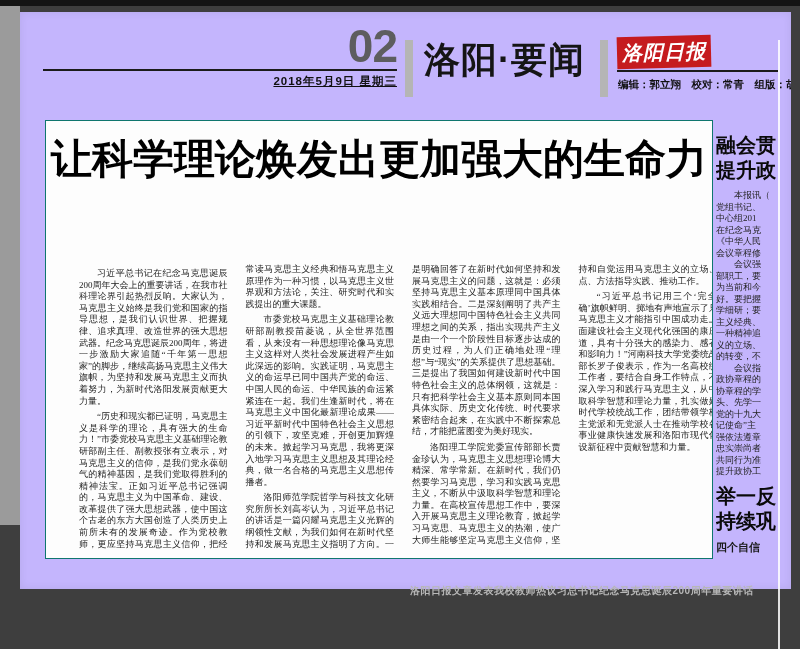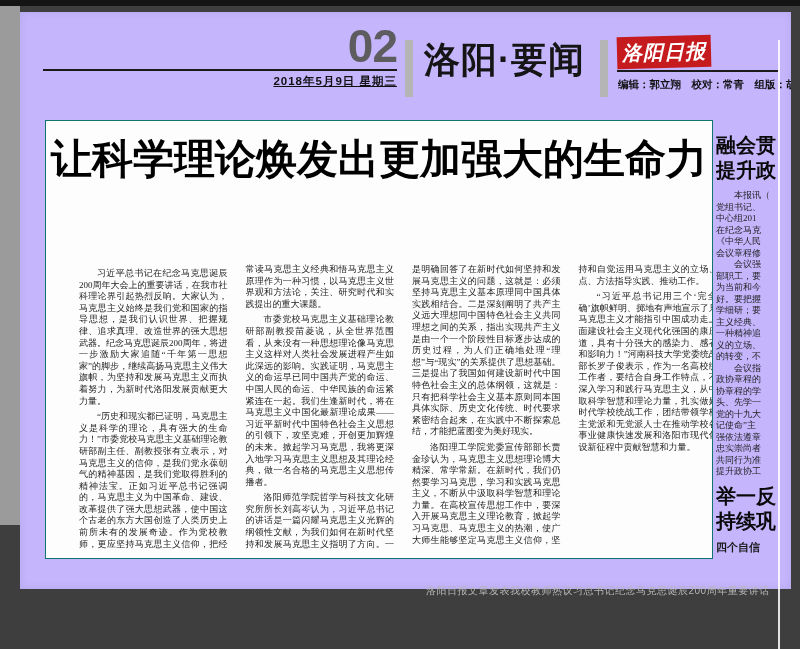--- a/index.html
+++ b/index.html
@@ -65,22 +65,22 @@
   .side-col{position:absolute;left:696px;top:121px;width:62px;overflow:hidden;}
   .side-h1{font-size:20px;line-height:25px;font-weight:900;color:#0a0a0a;white-space:pre-line;}
   .side-body{
     margin-top:7px;font-family:"Liberation Serif",serif;font-size:9px;line-height:11.5px;
     color:#232323;white-space:pre;overflow:hidden;
   }
   .side-h2{margin-top:6px;font-size:20px;line-height:25px;font-weight:900;color:#0a0a0a;white-space:pre-line;}
   .side-foot{margin-top:6px;font-size:11px;font-weight:700;color:#1a1a1a;white-space:nowrap;}
 
   .caption{
-    position:absolute;left:426px;top:584px;width:370px;
-    font-size:10px;color:#b7b7b7;letter-spacing:0.5px;white-space:nowrap;
+    position:absolute;left:410px;top:584px;width:370px;
+    font-size:10px;color:#b7b7b7;letter-spacing:0.5px;white-space:nowrap;font-weight:bold;
   }
 </style>
 </head>
 <body>
 
 <div class="top-bar"></div>
 <div class="left-strip"></div>
 
 <div class="paper">
 

